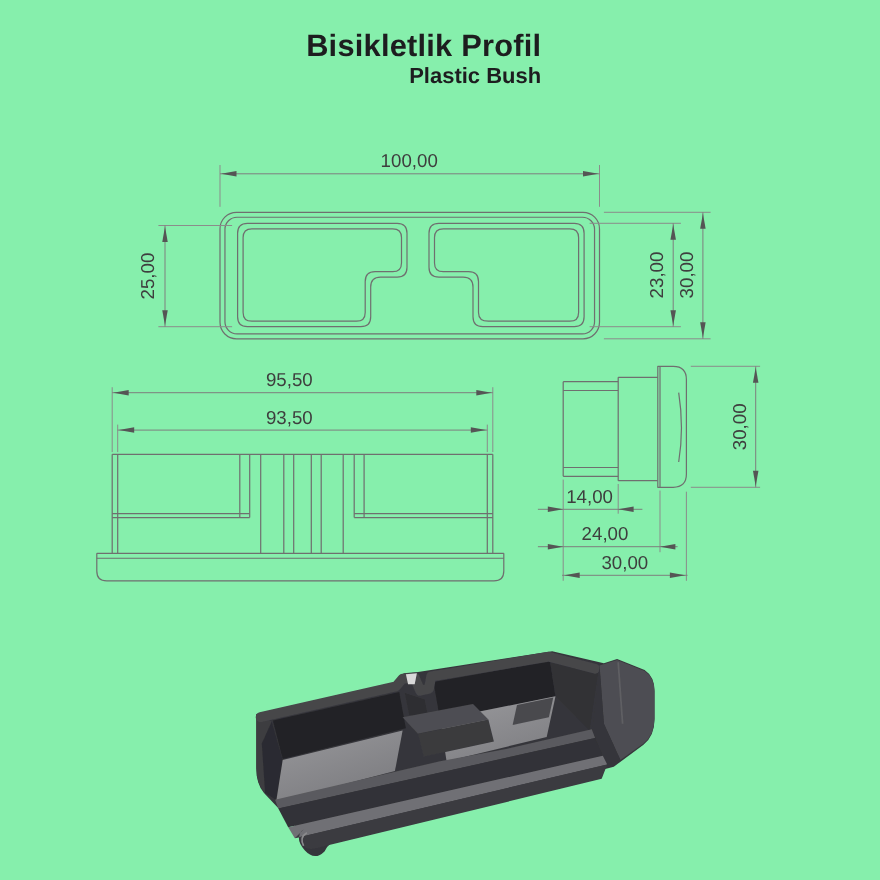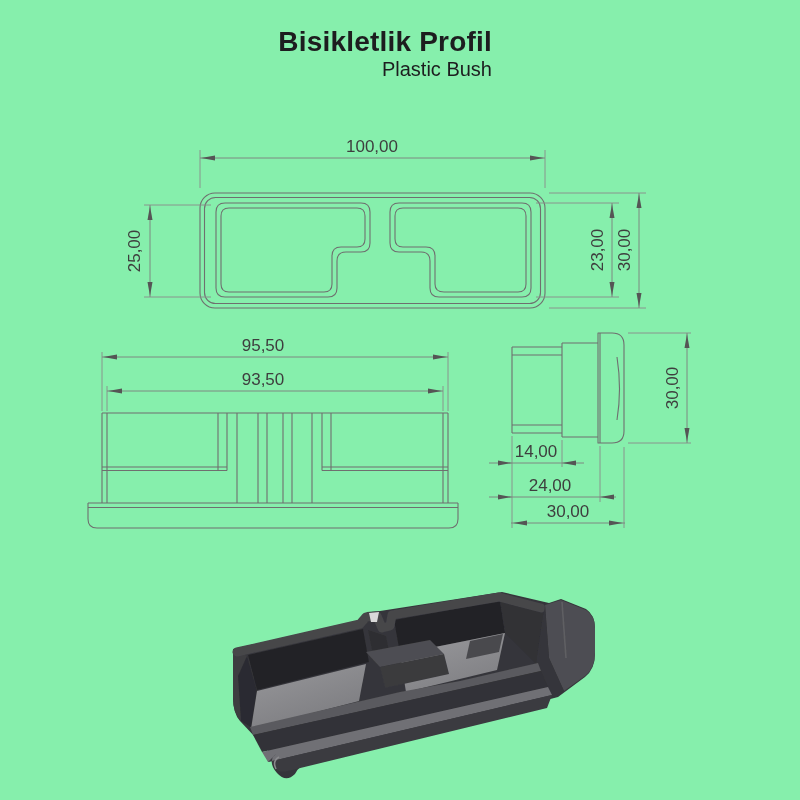--- a/index.html
+++ b/index.html
@@ -1,20 +1,20 @@
 <!DOCTYPE html>
 <html><head>
 <meta charset="utf-8">
 <style>
   html,body{margin:0;padding:0;}
   body{width:800px;height:800px;background:#ffffff;font-family:"Liberation Sans",sans-serif;overflow:hidden;}
   .canvas{position:relative;width:800px;height:800px;background:#86efac;}
   .title-block{position:absolute;top:26px;left:0;width:492px;text-align:right;color:#1d1d1f;}
   .title-line{font-weight:bold;font-size:28px;line-height:31px;letter-spacing:.2px;}
-  .subtitle-line{font-weight:normal;font-size:20px;line-height:24px;}
+  .subtitle-line{font-weight:bold;font-size:20px;line-height:24px;}
   svg{position:absolute;left:0;top:0;}
   .ln{stroke:#6f6f6f;stroke-width:1.1;fill:none;stroke-linejoin:round;}
   .ext{stroke:#8b8b8b;stroke-width:0.9;fill:none;}
   .dim{stroke:#7d7d7d;stroke-width:0.9;fill:none;}
   .arr{fill:#555;stroke:none;}
   .dimtxt{font-family:"Liberation Sans",sans-serif;font-size:17px;fill:#3e3e3e;}
 </style>
 </head>
 <body>
 

